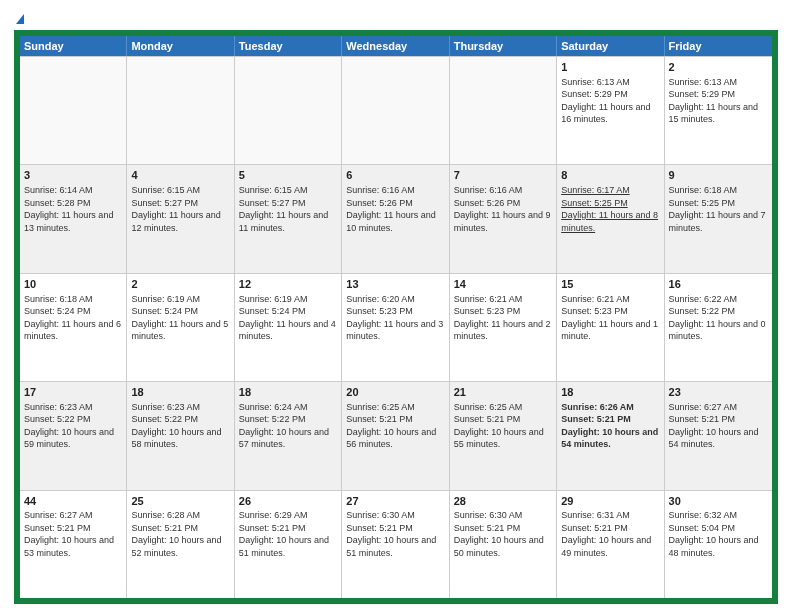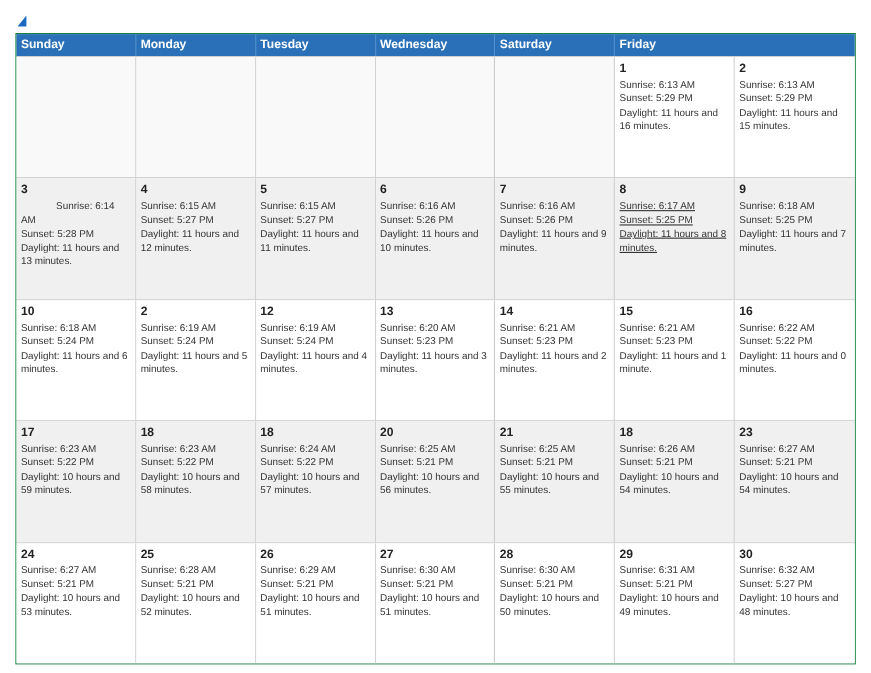--- a/index.html
+++ b/index.html
@@ -65,21 +65,21 @@
     }
     .location-title {
       font-size: 14px;
       color: #555;
       margin-top: 2px;
     }
     .calendar {
       flex: 1;
       display: flex;
       flex-direction: column;
-      border: 1px solid #15803d;
+      border: 6px solid #15803d;
     }
     .cal-header {
       display: grid;
       grid-template-columns: repeat(7, 1fr);
       background: #2970b8;
     }
     .cal-header-cell {
       color: #fff;
       font-weight: bold;
       font-size: 11px;
@@ -141,39 +141,40 @@
       <div class="location-title"></div>
     </div>
   </div>
 
   <div class="calendar">
     <div class="cal-header">
     <div class="cal-header-cell">Sunday</div>
         <div class="cal-header-cell">Monday</div>
         <div class="cal-header-cell">Tuesday</div>
         <div class="cal-header-cell">Wednesday</div>
+        <div class="cal-header-cell">Thursday</div>
         <div class="cal-header-cell">Saturday</div>
         <div class="cal-header-cell">Friday</div>
       </div>
     <div class="cal-body">
     <div class="cal-row">
           <div class="cal-cell empty"></div>
           <div class="cal-cell empty"></div>
           <div class="cal-cell empty"></div>
           <div class="cal-cell empty"></div>
           <div class="cal-cell empty"></div>
           <div class="cal-cell"><span class="day-num">1</span><span class="cell-text" style="white-space: pre-line;">Sunrise: 6:13 AM
 Sunset: 5:29 PM
 Daylight: 11 hours and 16 minutes.</span></div>
           <div class="cal-cell"><span class="day-num">2</span><span class="cell-text" style="white-space: pre-line;">Sunrise: 6:13 AM
 Sunset: 5:29 PM
 Daylight: 11 hours and 15 minutes.</span></div>
         </div>
         <div class="cal-row">
-          <div class="cal-cell shaded"><span class="day-num">3</span><span class="cell-text" style="white-space: pre-line; margin-left: 32px;">Sunrise: 6:14 AM
+          <div class="cal-cell shaded"><span class="day-num">3</span><span class="cell-text" style="white-space: pre-line;">Sunrise: 6:14 AM
 Sunset: 5:28 PM
 Daylight: 11 hours and 13 minutes.</span></div>
           <div class="cal-cell shaded"><span class="day-num">4</span><span class="cell-text" style="white-space: pre-line;">Sunrise: 6:15 AM
 Sunset: 5:27 PM
 Daylight: 11 hours and 12 minutes.</span></div>
           <div class="cal-cell shaded"><span class="day-num">5</span><span class="cell-text" style="white-space: pre-line;">Sunrise: 6:15 AM
 Sunset: 5:27 PM
 Daylight: 11 hours and 11 minutes.</span></div>
           <div class="cal-cell shaded"><span class="day-num">6</span><span class="cell-text" style="white-space: pre-line;">Sunrise: 6:16 AM
 Sunset: 5:26 PM
@@ -220,45 +221,45 @@
 Daylight: 10 hours and 58 minutes.</span></div>
           <div class="cal-cell shaded"><span class="day-num">18</span><span class="cell-text" style="white-space: pre-line;">Sunrise: 6:24 AM
 Sunset: 5:22 PM
 Daylight: 10 hours and 57 minutes.</span></div>
           <div class="cal-cell shaded"><span class="day-num">20</span><span class="cell-text" style="white-space: pre-line;">Sunrise: 6:25 AM
 Sunset: 5:21 PM
 Daylight: 10 hours and 56 minutes.</span></div>
           <div class="cal-cell shaded"><span class="day-num">21</span><span class="cell-text" style="white-space: pre-line;">Sunrise: 6:25 AM
 Sunset: 5:21 PM
 Daylight: 10 hours and 55 minutes.</span></div>
-          <div class="cal-cell shaded"><span class="day-num">18</span><span class="cell-text" style="white-space: pre-line;">Sunrise: 6:26 AM
+          <div class="cal-cell shaded"><span class="day-num">18</span><span class="cell-text" style="white-space: pre-line; font-weight: bold;">Sunrise: 6:26 AM
 Sunset: 5:21 PM
 Daylight: 10 hours and 54 minutes.</span></div>
           <div class="cal-cell shaded"><span class="day-num">23</span><span class="cell-text" style="white-space: pre-line;">Sunrise: 6:27 AM
 Sunset: 5:21 PM
 Daylight: 10 hours and 54 minutes.</span></div>
         </div>
         <div class="cal-row">
-          <div class="cal-cell"><span class="day-num">24</span><span class="cell-text" style="white-space: pre-line;">Sunrise: 6:27 AM
+          <div class="cal-cell"><span class="day-num">44</span><span class="cell-text" style="white-space: pre-line;">Sunrise: 6:27 AM
 Sunset: 5:21 PM
 Daylight: 10 hours and 53 minutes.</span></div>
           <div class="cal-cell"><span class="day-num">25</span><span class="cell-text" style="white-space: pre-line;">Sunrise: 6:28 AM
 Sunset: 5:21 PM
 Daylight: 10 hours and 52 minutes.</span></div>
           <div class="cal-cell"><span class="day-num">26</span><span class="cell-text" style="white-space: pre-line; text-align: right;">Sunrise: 6:29 AM
 Sunset: 5:21 PM
 Daylight: 10 hours and 51 minutes.</span></div>
           <div class="cal-cell"><span class="day-num">27</span><span class="cell-text" style="white-space: pre-line;">Sunrise: 6:30 AM
 Sunset: 5:21 PM
 Daylight: 10 hours and 51 minutes.</span></div>
           <div class="cal-cell"><span class="day-num">28</span><span class="cell-text" style="white-space: pre-line;">Sunrise: 6:30 AM
 Sunset: 5:21 PM
 Daylight: 10 hours and 50 minutes.</span></div>
           <div class="cal-cell"><span class="day-num">29</span><span class="cell-text" style="white-space: pre-line;">Sunrise: 6:31 AM
 Sunset: 5:21 PM
 Daylight: 10 hours and 49 minutes.</span></div>
           <div class="cal-cell"><span class="day-num">30</span><span class="cell-text" style="white-space: pre-line;">Sunrise: 6:32 AM
-Sunset: 5:27 PM
+Sunset: 5:04 PM
 Daylight: 10 hours and 48 minutes.</span></div>
         </div>
       </div>
   </div>
 </div>
 
 </body></html>

